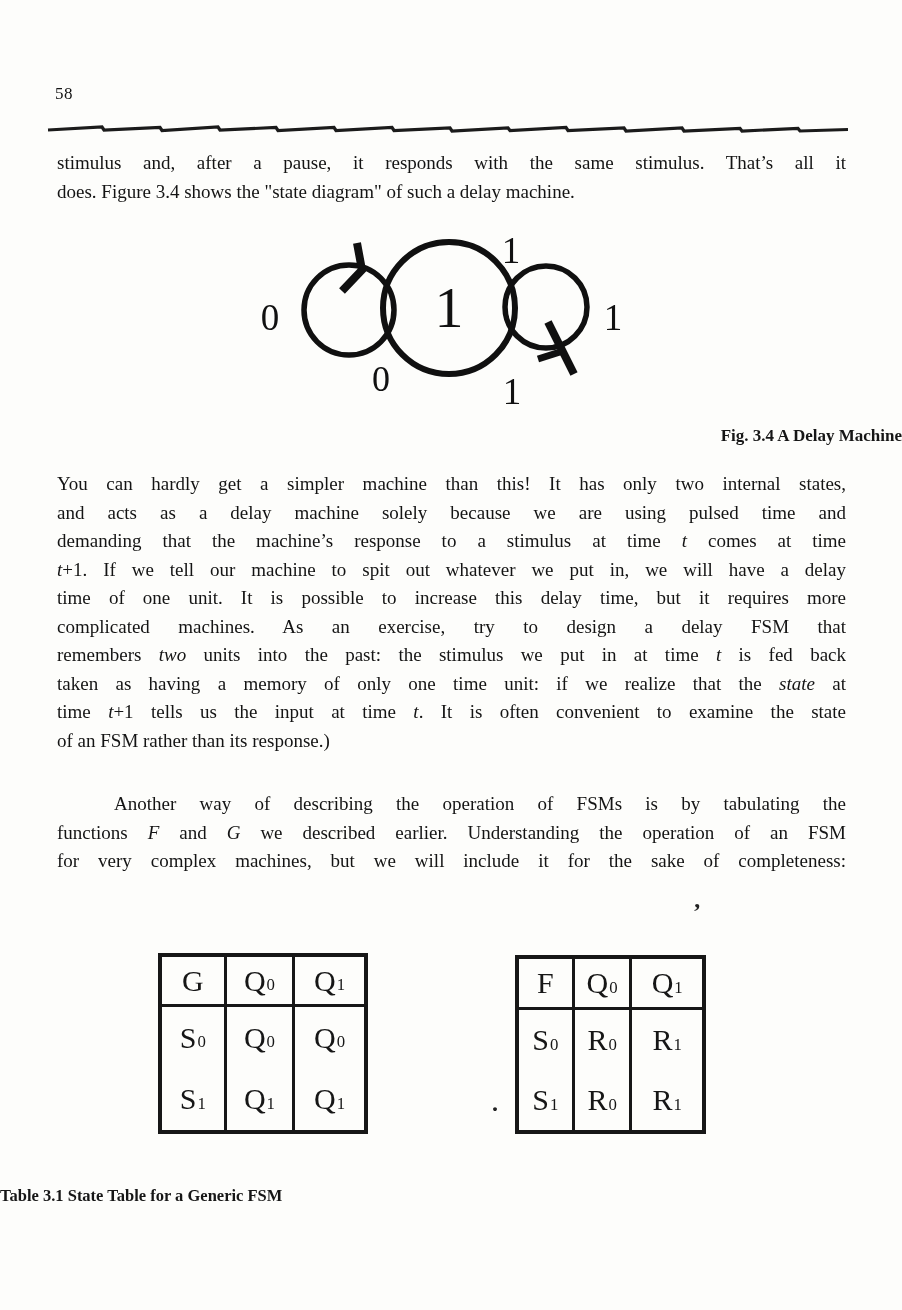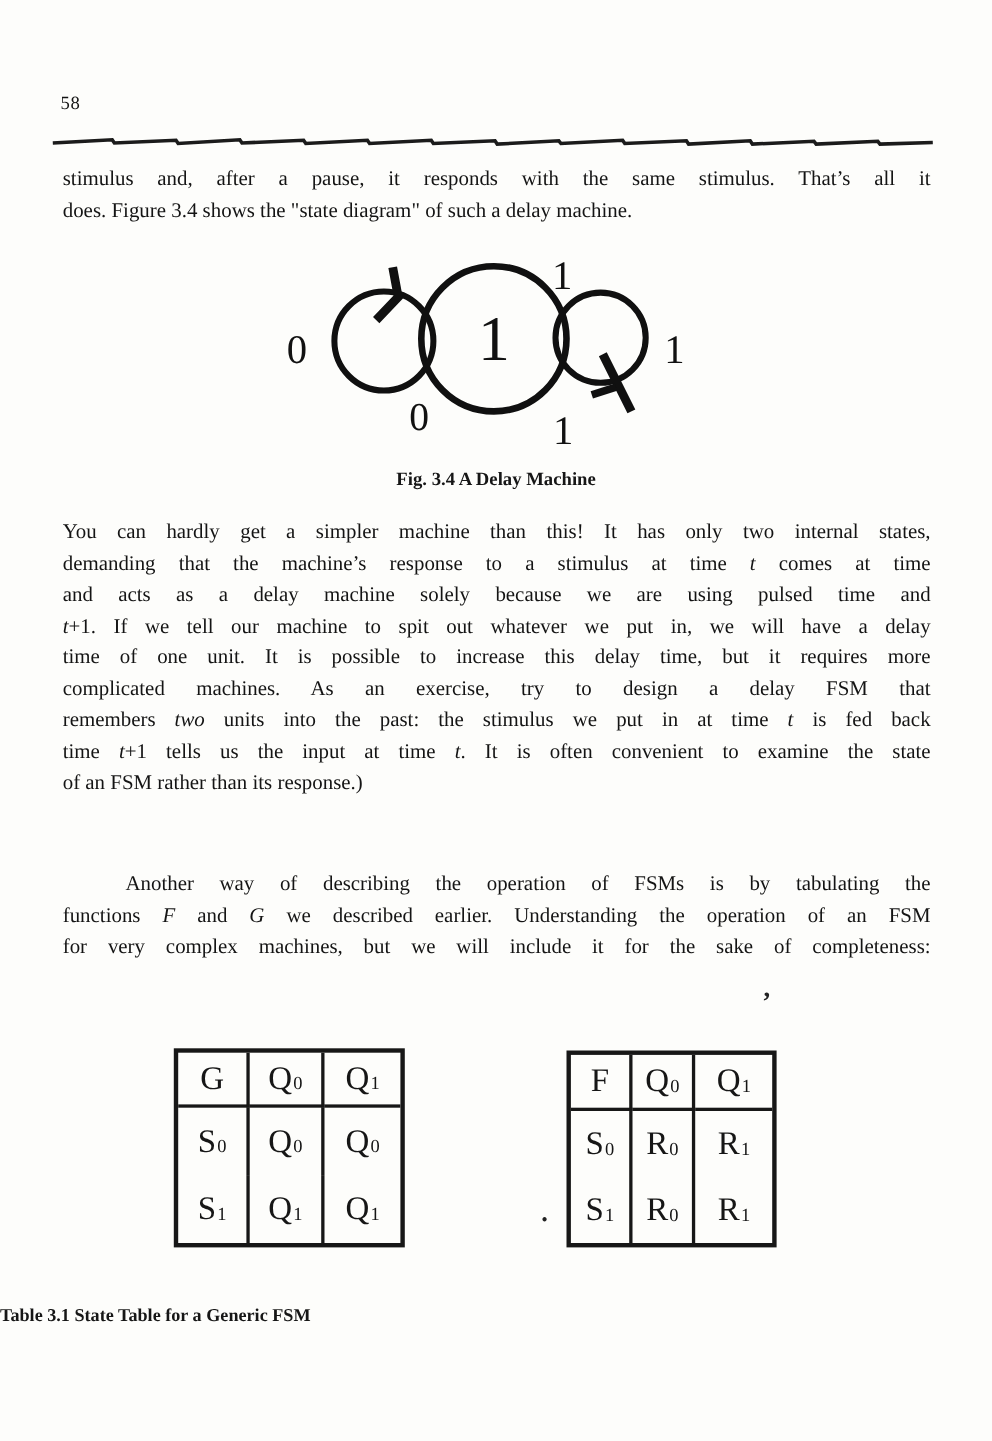--- a/index.html
+++ b/index.html
@@ -15,21 +15,21 @@
     font-family:"Liberation Sans", sans-serif;font-size:21px;letter-spacing:.8px;color:#191919;}
   #rule{left:46px;top:121px;}
   .para{left:57px;width:789px;font-size:19px;}
   #para1{top:148px;line-height:29px;}
   #para2{top:470px;line-height:28.5px;}
   #para3{top:790px;line-height:28.5px;}
   .tline{text-align:justify;text-align-last:justify;}
   .tline.last{text-align-last:left;}
   .tline.indent{text-indent:57px;}
   .tline i{font-style:italic;}
-  #fig-caption{top:426px;left:0;right:0;text-align:center;font-weight:bold;font-size:17px;color:#161616;}
+  #fig-caption{top:426px;left:0;right:0;text-align:right;font-weight:bold;font-size:17px;color:#161616;}
   #table-caption{top:1186px;left:0;right:0;text-align:left;font-weight:bold;font-size:16.5px;color:#161616;}
   #diagram{left:255px;top:228px;}
   .fsm-table{border:4px solid #171717;display:grid;box-sizing:border-box;background:#fdfdfb;}
   #table-left{left:158px;top:953px;width:210px;height:181px;
     grid-template-columns:32% 34% 34%;grid-template-rows:50px 1fr 1fr;}
   #table-right{left:515px;top:955px;width:191px;height:179px;
     grid-template-columns:30.5% 31.5% 38%;grid-template-rows:51px 1fr 1fr;}
   .cell{display:flex;align-items:center;justify-content:center;font-size:30px;color:#161616;}
   .cell.head{border-bottom:3.5px solid #171717;}
   .cell.c0,.cell.c1{border-right:3.5px solid #171717;}
@@ -67,26 +67,27 @@
     <text x="126" y="163" font-size="36" text-anchor="middle">0</text>
     <text x="256" y="35" font-size="37" text-anchor="middle">1</text>
     <text x="358" y="102" font-size="37" text-anchor="middle">1</text>
     <text x="257" y="176" font-size="37" text-anchor="middle">1</text>
   </svg>
 
   <div class="abs" id="fig-caption">Fig. 3.4 A Delay Machine</div>
 
   <div class="abs para" id="para2">
       <div class="tline"><span>You can hardly get a simpler machine than this! It has only two internal states,</span></div>
+      <div class="tline"><span>and acts as a delay machine solely because we are using pulsed time and</span></div>
       <div class="tline"><span>demanding that the machine’s response to a stimulus at time </span><i>t</i><span> comes at time</span></div>
-      <div class="tline"><span>and acts as a delay machine solely because we are using pulsed time and</span></div>
       <div class="tline"><i>t</i><span>+1. If we tell our machine to spit out whatever we put in, we will have a delay</span></div>
       <div class="tline"><span>time of one unit. It is possible to increase this delay time, but it requires more</span></div>
       <div class="tline"><span>complicated machines. As an exercise, try to design a delay FSM that</span></div>
       <div class="tline"><span>remembers </span><i>two</i><span> units into the past: the stimulus we put in at time </span><i>t</i><span> is fed back</span></div>
+      <div class="tline"><span>taken as having a memory of only one time unit: if we realize that the </span><i>state</i><span> at</span></div>
       <div class="tline"><span>time </span><i>t</i><span>+1 tells us the input at time </span><i>t</i><span>. It is often convenient to examine the state</span></div>
       <div class="tline last"><span>of an FSM rather than its response.)</span></div>
     </div>
   <div class="abs para" id="para3">
       <div class="tline indent"><span>Another way of describing the operation of FSMs is by tabulating the</span></div>
       <div class="tline"><span>functions </span><i>F</i><span> and </span><i>G</i><span> we described earlier. Understanding the operation of an FSM</span></div>
       <div class="tline"><span>for very complex machines, but we will include it for the sake of completeness:</span></div>
     </div>
 
   <div class="abs artifact" id="mark1">’</div>

